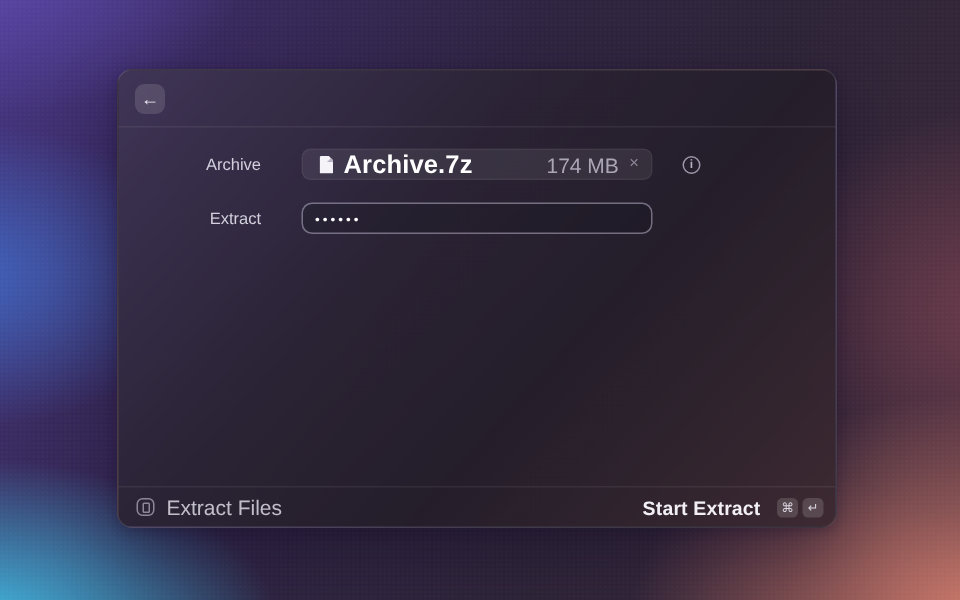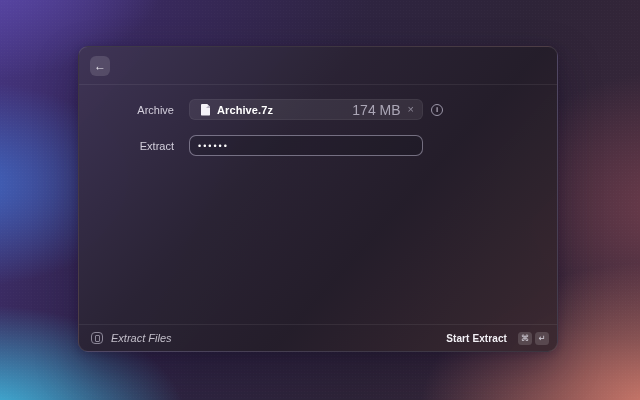--- a/index.html
+++ b/index.html
@@ -38,42 +38,42 @@
     display:flex; align-items:center; padding:0 11px;
   }
   .back-btn {
     width:20px; height:20px; border-radius:6px;
     background:rgba(255,255,255,0.13);
     color:#ece9f1; font-size:12px; line-height:1;
     display:flex; align-items:center; justify-content:center;
     cursor:default; border:none;
   }
   .form { padding-top:14px; }
-  .form-row { display:flex; align-items:center; margin-bottom:15px; }
+  .form-row { display:flex; align-items:center; margin-bottom:15px;gap:12px; }
   .form-label {
     width:110px; flex:0 0 110px; text-align:right; padding-right:15px;
     font-size:11px; color:#d3cfdc;
   }
   .chip {
     width:234px; height:21px; border-radius:6px;
     background:rgba(255,255,255,0.075);
     border:1px solid rgba(255,255,255,0.05);
     display:flex; align-items:center; padding:0 8px 0 11px;
   }
   .file-icon {
     width:9px; height:12px; margin-right:7px; position:relative;
     background:#f5f3f8; border-radius:1px;
     clip-path:polygon(0 0, 64% 0, 100% 28%, 100% 100%, 0 100%);
   }
   .file-icon::after {
     content:""; position:absolute; right:0; top:0;
     border-style:solid; border-width:0 0 4px 4px;
     border-color:transparent transparent #b9b4c4 transparent;
   }
-  .chip-name { font-size:11px; font-weight:700; color:#ffffff; letter-spacing:0.1px; }
+  .chip-name { font-size:17px; font-weight:700; color:#ffffff; letter-spacing:0.1px; }
   .chip-spacer { flex:1; }
   .chip-size { font-size:14px; color:#aba6b6; margin-right:7px; }
   .chip-remove { font-size:11px; color:#8d8898; line-height:1; cursor:default; background:none; border:none; padding:0; }
   .info-btn {
     width:12px; height:12px; border-radius:50%;
     border:1px solid #9b96a8; margin-left:8px;
     color:#b6b1c0; font-size:8px; font-weight:700; line-height:1;
     display:flex; align-items:center; justify-content:center;
     background:none; cursor:default;
   }
@@ -91,23 +91,23 @@
     border-top:1px solid rgba(255,255,255,0.07);
     display:flex; align-items:center; padding:0 8px 0 12px;
   }
   .footer-app-icon {
     width:12px; height:12px; border:1.3px solid #8d8899; border-radius:4px;
     margin-right:8px; display:flex; align-items:center; justify-content:center;
   }
   .footer-app-icon .doc {
     width:5px; height:7px; border:1px solid #8d8899; border-radius:1px;
   }
-  .footer-label { font-size:11px; color:#c2bec9;font-style:italic; }
+  .footer-label { font-size:14px; color:#c2bec9; }
   .footer-right { margin-left:auto; display:flex; align-items:center; }
-  .submit-label { font-size:10px; font-weight:700; color:#f2f0f5; margin-right:8px; letter-spacing:0.1px; }
+  .submit-label { font-size:13px; font-weight:700; color:#f2f0f5; margin-right:8px; letter-spacing:0.1px; }
   .keycap {
     width:14px; height:13px; border-radius:3.5px;
     background:rgba(255,255,255,0.15);
     color:#d8d4de; font-size:8.5px; line-height:1;
     display:flex; align-items:center; justify-content:center;
     margin-left:3px; border:none; cursor:default;
   }
 </style>
 </head>
 <body>

